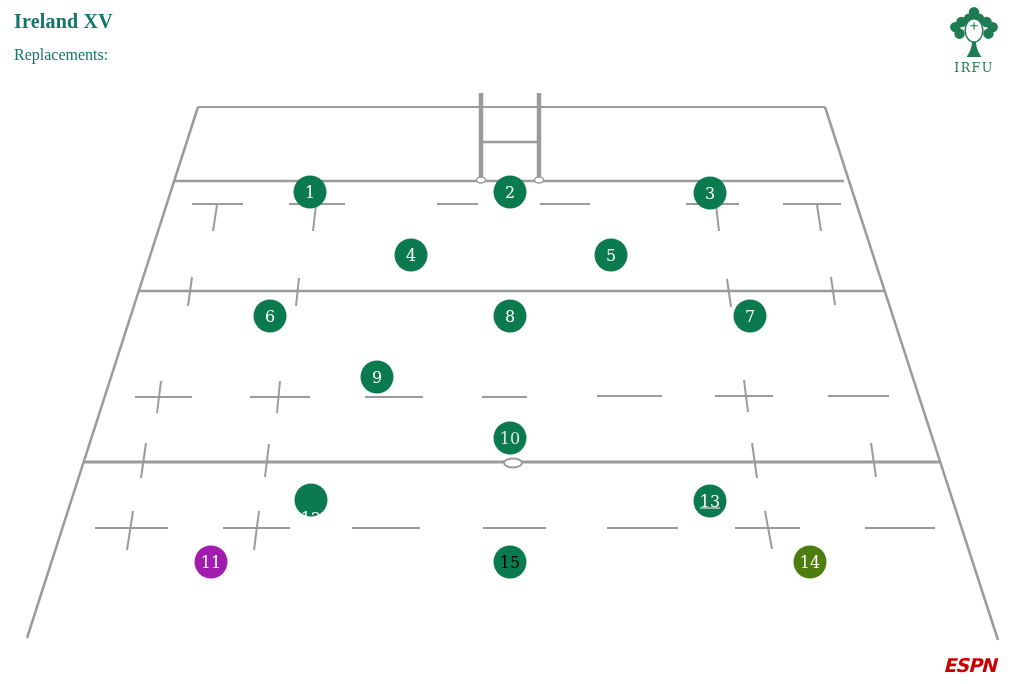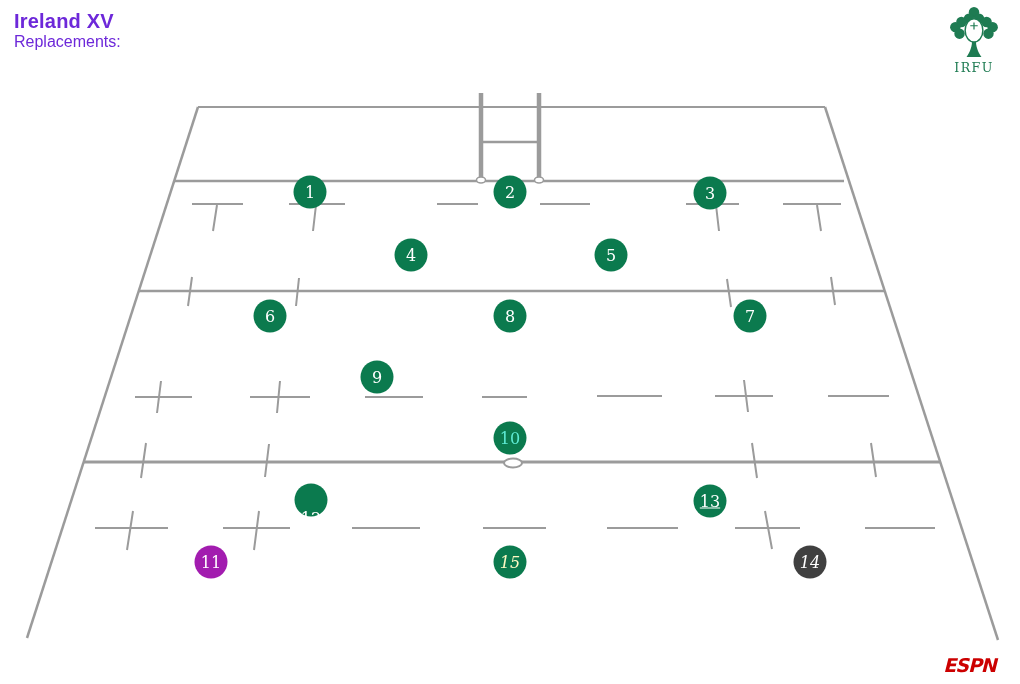--- a/index.html
+++ b/index.html
@@ -5,27 +5,28 @@
   html, body { margin: 0; padding: 0; }
   body {
     width: 1020px; height: 684px;
     position: relative;
     background: #ffffff;
     overflow: hidden;
     font-family: "Liberation Sans", sans-serif;
   }
   .header { position: absolute; left: 14px; top: 10px; }
   .title {
-    font-family: Liberation Sans, sans-serif;
-    font-weight: 700; font-size: 20px; color: #6d28d9;
+    font-family: Liberation Serif, serif;
+    font-weight: 700; font-size: 20px; color: #0f766e;
     letter-spacing: 0.2px;
   }
   .replacements {
-    font-family: Liberation Sans, sans-serif;
-    font-size: 16px; color: #6d28d9;
+    margin-top: 13px;
+    font-family: Liberation Serif, serif;
+    font-size: 16px; color: #0f766e;
   }
   .irfu-logo { position: absolute; right: 18px; top: 5px; }
   .espn-logo { position: absolute; right: 8px; bottom: 5px; }
   .pitch-svg { position: absolute; left: 0; top: 0; }
   .players-layer { position: absolute; left: 0; top: 0; width: 1020px; height: 684px; }
   .player {
     position: absolute;
     width: 33px; height: 33px;
     border-radius: 50%;
     transform: translate(-50%, -50%);
@@ -130,36 +131,36 @@
     <div class="player" style="left: 750px; top: 316px; background: rgb(11, 122, 78);">
       <span style="color: rgb(255, 255, 255);">7</span>
     </div>
     <div class="player" style="left: 510px; top: 316px; background: rgb(11, 122, 78);">
       <span style="color: rgb(255, 255, 255);">8</span>
     </div>
     <div class="player" style="left: 377px; top: 377px; background: rgb(11, 122, 78);">
       <span style="color: rgb(255, 255, 255);">9</span>
     </div>
     <div class="player" style="left: 510px; top: 438px; background: rgb(11, 122, 78);">
-      <span style="color: #5eead4;">10</span>
+      <span style="color: #e5e5e5;">10</span>
     </div>
     <div class="player" style="left: 211px; top: 562px; background: #a21caf;">
       <span style="color: rgb(255, 255, 255);">11</span>
     </div>
     <div class="player" style="left: 311px; top: 500px; background: rgb(11, 122, 78);">
       <span style="color: rgb(255, 255, 255); margin-top: 36px;">12</span>
     </div>
     <div class="player" style="left: 710px; top: 501px; background: rgb(11, 122, 78);">
       <span style="color: rgb(255, 255, 255); text-decoration: underline;">13</span>
     </div>
-    <div class="player" style="left: 810px; top: 562px; background: #404040; font-style: italic;">
+    <div class="player" style="left: 810px; top: 562px; background: #4d7c0f;">
       <span style="color: rgb(255, 255, 255);">14</span>
     </div>
     <div class="player" style="left: 510px; top: 562px; background: rgb(11, 122, 78);">
-      <span style="color: #fef9c3; font-style: italic;">15</span>
+      <span style="color: #000000;">15</span>
     </div>
   </div>
 
 <svg class="espn-logo" width="78" height="26" viewBox="0 0 78 26">
   <g transform="skewX(-14)">
     <text x="14" y="19" font-family="DejaVu Sans, sans-serif" font-weight="bold" font-size="19" letter-spacing="-1" fill="#cc0000">ESPN</text>
   </g>
 </svg>
 
 </body></html>

